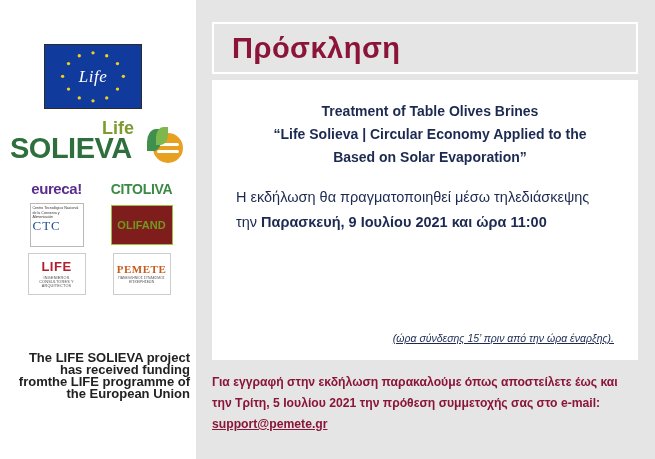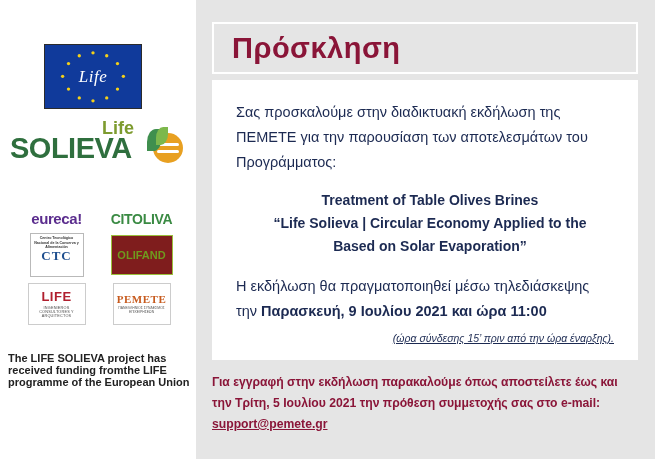--- a/index.html
+++ b/index.html
@@ -114,21 +114,21 @@
     width: 15px;
     height: 22px;
     background: #3f8f4e;
     border-radius: 60% 0 60% 0;
   }
 
   
   .partners {
     position: absolute;
     left: 14px;
-    top: 210px;
+    top: 180px;
     width: 170px;
   }
   .p-row {
     display: flex;
     align-items: center;
     margin-bottom: 6px;
   }
   .p-cell {
     width: 85px;
     display: flex;
@@ -147,22 +147,21 @@
     font-weight: bold;
     color: #3a8a43;
     letter-spacing: -0.3px;
   }
   .ctc-box {
     width: 54px;
     height: 44px;
     border: 1px solid #b9b9b9;
     box-sizing: border-box;
     padding: 2px;
-    text-align: center;
-    font-weight: bold;
+    text-align: left;
   }
   .ctc-title {
     font-size: 3.6px;
     line-height: 4.6px;
     color: #333;
   }
   .ctc-letters {
     font-family: "Liberation Serif", serif;
     font-size: 13px;
     color: #1f4f8f;
@@ -228,22 +227,22 @@
     font-size: 3.4px;
     color: #555;
     margin-top: 2px;
   }
 
   .funding-note {
     position: absolute;
     left: 8px;
     top: 352px;
     width: 182px;
-    text-align: left;
-    font-size: 11px;
+    text-align: right;
+    font-size: 13px;
     line-height: 12px;
     font-weight: bold;
     color: #222222;
   }
 
   
   .right-panel {
     position: absolute;
     left: 196px;
     top: 0;
@@ -407,21 +406,20 @@
     <div class="funding-note">The LIFE SOLIEVA project has received funding fromthe LIFE programme of the European Union</div>
   </div>
 
   <div class="right-panel">
 
     <div class="title-band">
       <div class="title-text">Πρόσκληση</div>
     </div>
 
     <div class="body-card">
-      <p class="para">Σας προσκαλούμε στην διαδικτυακή εκδήλωση της ΠΕΜΕΤΕ για την παρουσίαση των αποτελεσμάτων του Προγράμματος:</p>
 
       <p class="para-quote">
         <span class="q-line-1">Treatment of Table Olives Brines</span>
         <span class="q-line-1">“Life Solieva |  Circular Economy Applied to the</span>
         <span class="q-line-1">Based on Solar Evaporation”</span>
       </p>
 
       <p class="para">
         <span>Η εκδήλωση θα πραγματοποιηθεί μέσω τηλεδιάσκεψης την </span><span class="bold">Παρασκευή, 9 Ιουλίου 2021 και ώρα 11:00</span>
       </p>

